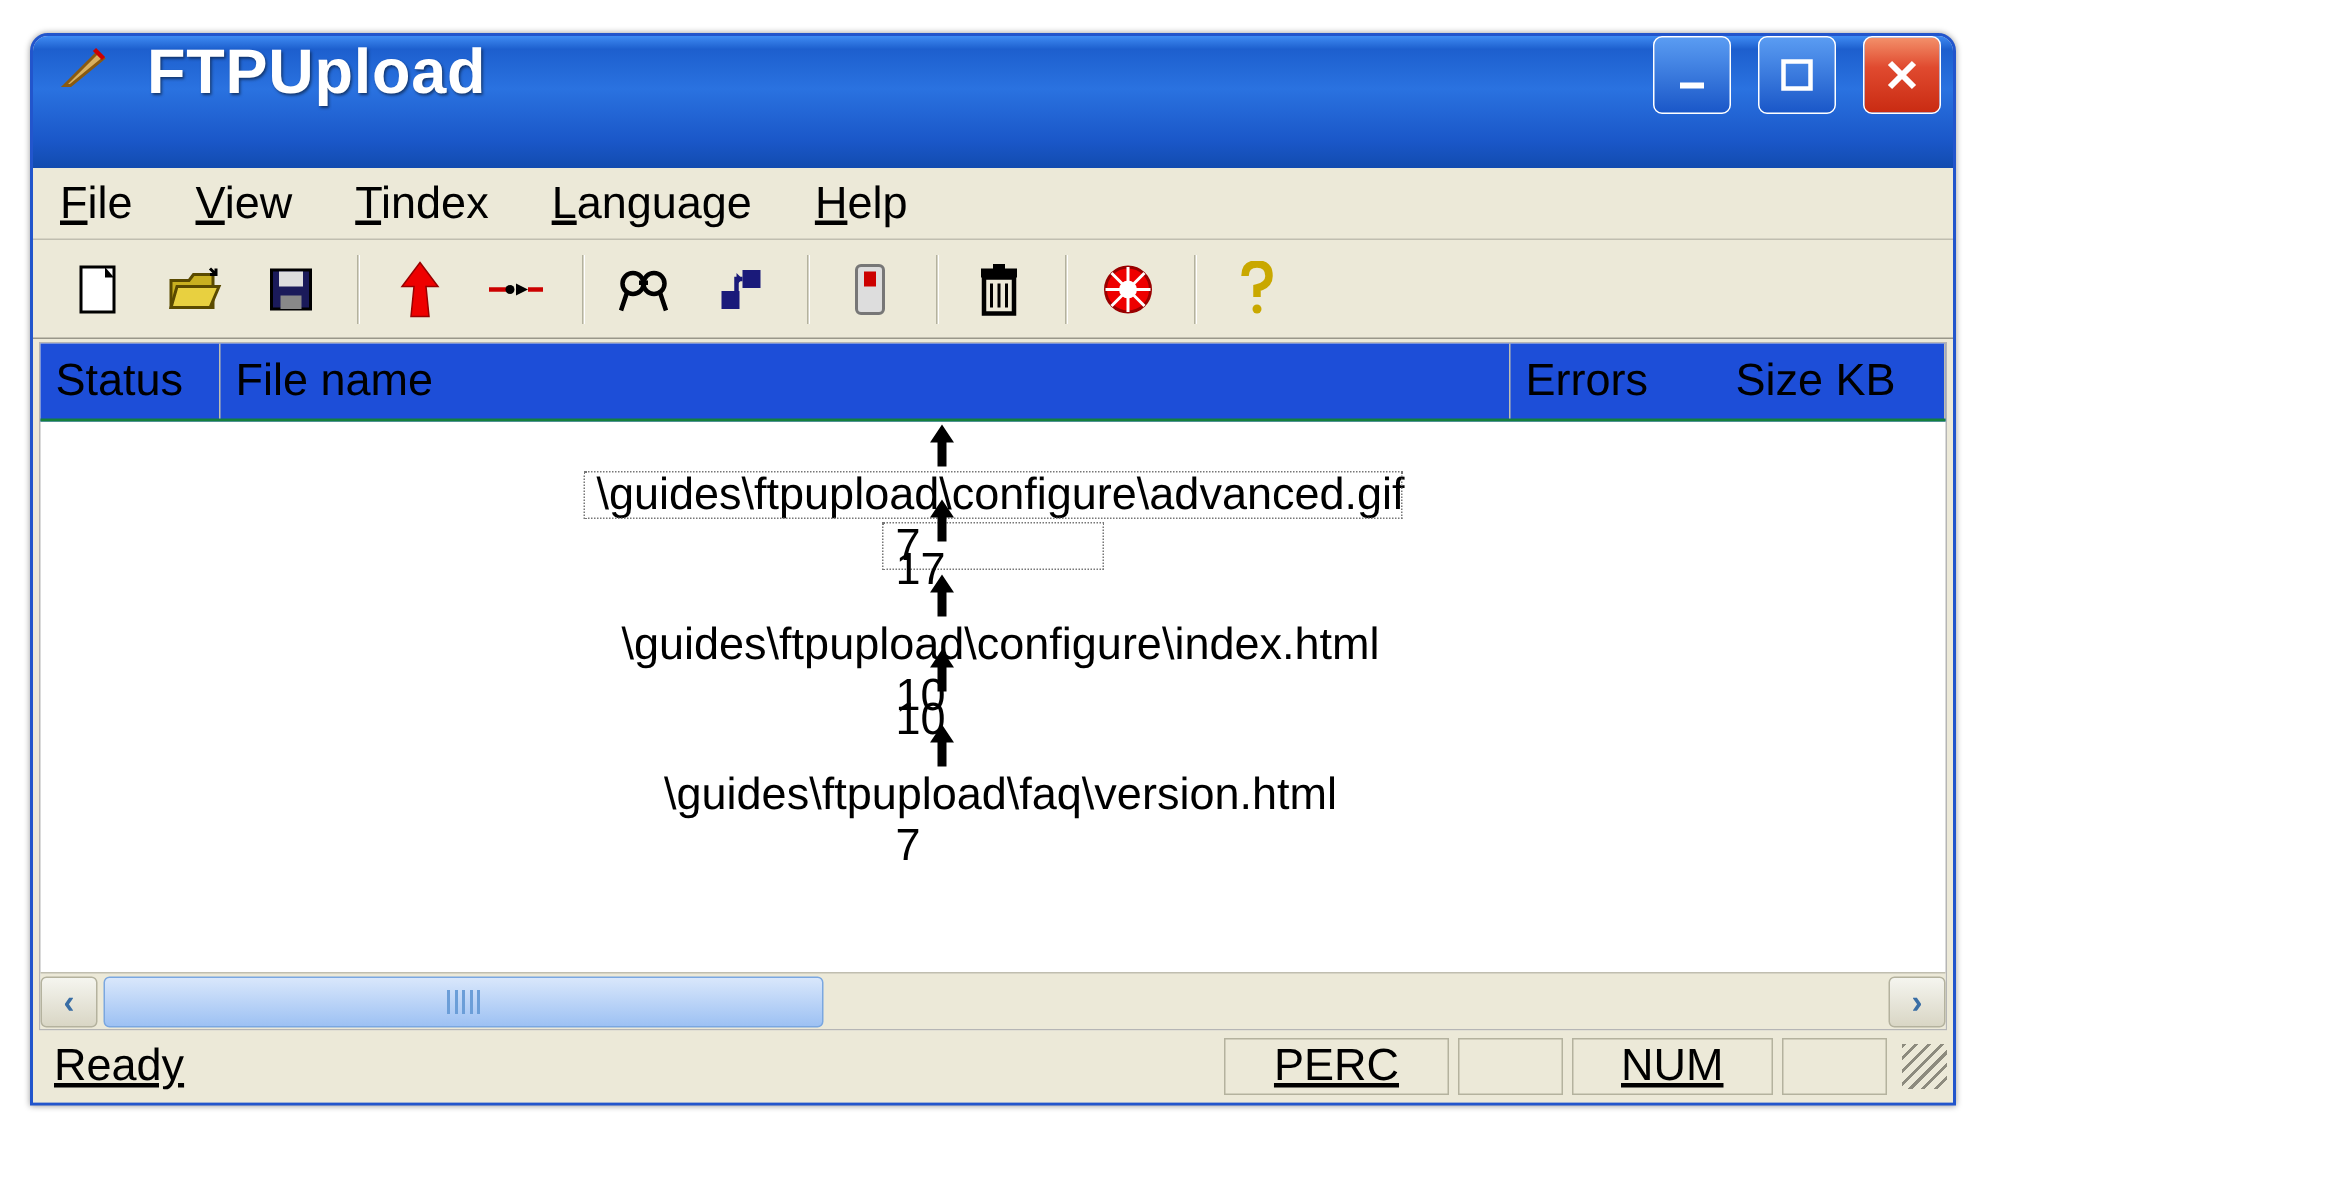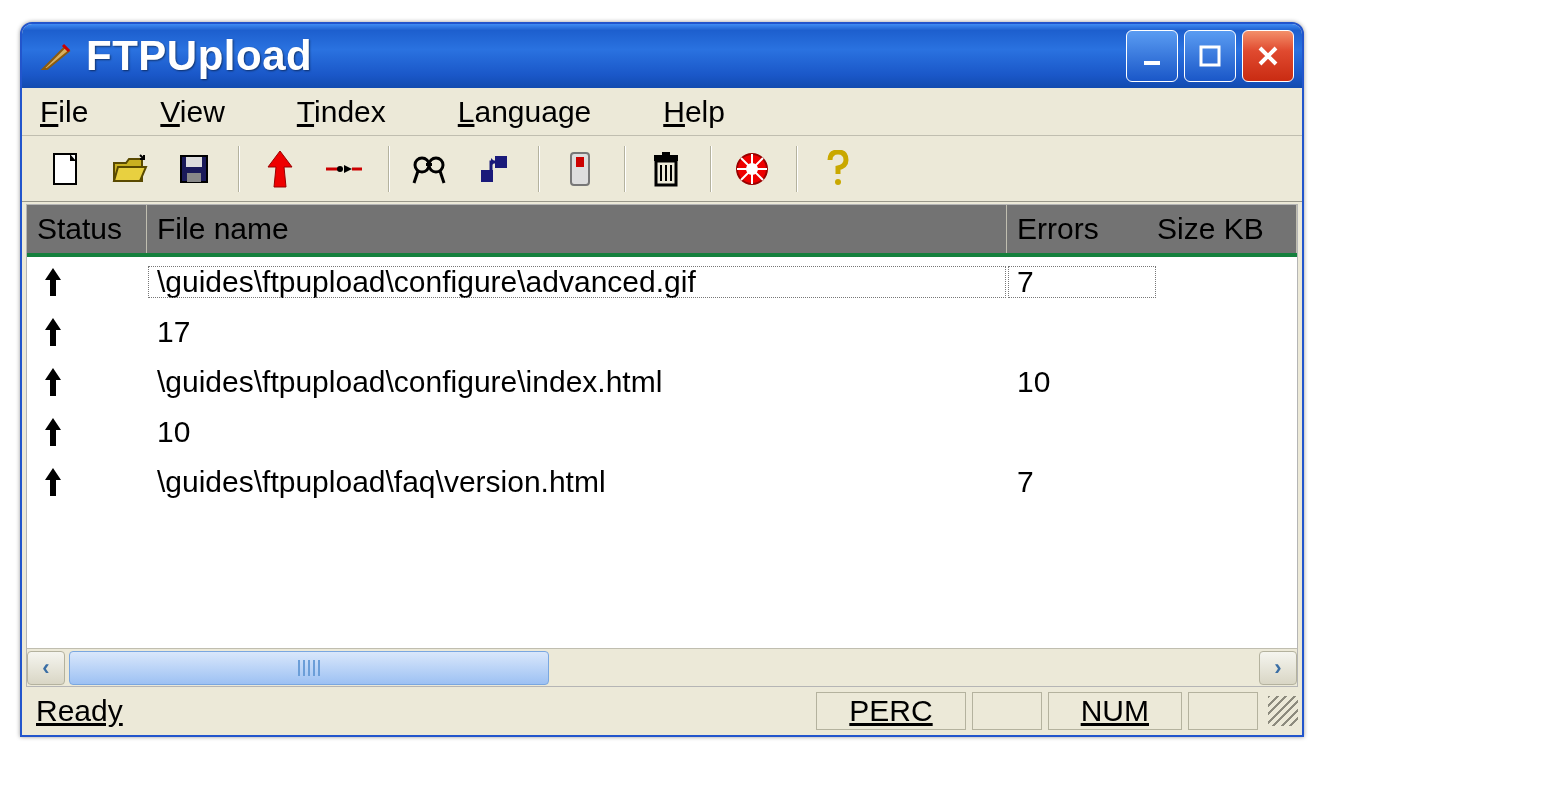--- a/index.html
+++ b/index.html
@@ -20,26 +20,27 @@
     border-top-left-radius: 12px;
     border-top-right-radius: 12px;
     background: #ece9d8;
     box-shadow: 0 0 4px rgba(0,0,0,.4);
     display: flex;
     flex-direction: column;
     overflow: hidden;
   }
   
   .titlebar {
-    height: 64px;
+    height: 88px;
     background: linear-gradient(to bottom,#3f8cf3 0%,#1d5fce 10%,#2a72e0 40%,#1a57c8 80%,#124baf 100%);
     display: flex;
-    align-items: center;
+    align-items: flex-start;
     padding: 0 8px 0 14px;
     color: #fff;
+    gap: 12px;
   }
   .titlebar .app-icon { width: 40px; height: 40px; margin-right: 10px; display:flex; align-items:center; justify-content:center; }
   .titlebar .title-text {
     font-family: "Trebuchet MS", Tahoma, Arial, sans-serif;
     font-size: 42px;
     font-weight: bold;
     letter-spacing: .5px;
     flex: 1;
     text-shadow: 1px 1px 2px rgba(0,0,0,.5);
   }
@@ -60,21 +61,20 @@
   
   .menubar {
     height: 48px;
     background: #ece9d8;
     border-bottom: 1px solid #c0beb0;
     display: flex;
     align-items: center;
     padding-left: 18px;
     font-size: 30px;
     color: #000;
-    gap: 30px;
   }
   .menubar .menu-item { margin-right: 42px; cursor: default; }
   .menubar .underline { text-decoration: underline; }
   
   .toolbar {
     height: 66px;
     background: #ece9d8;
     border-bottom: 1px solid #99978a;
     display: flex;
     align-items: center;
@@ -95,42 +95,43 @@
     flex: 1;
     display: flex;
     flex-direction: column;
     background: #fff;
     margin: 2px 4px 0 4px;
     border: 1px solid #b5b5b5;
   }
   .col-headers {
     display: flex;
     height: 52px;
-    background: #737373;
-    border-bottom: 4px solid #15803d;
+    background: #1d4ed8;
+    border-bottom: 2px solid #15803d;
     font-size: 30px;
     align-items: flex-start;
   }
   .col-headers .col {
     border-right: 1px solid #c0beb0;
     padding-left: 10px;
     height: 100%;
     display: flex;
     align-items: center;
   }
   .col.status { width: 120px; }
   .col.filename { flex: 1; }
   .col.size { width: 150px; }
   .col.errors { width: 140px; border-right: none; }
   .rows { flex: 1; overflow: hidden; }
   .row {
     display: flex;
     height: 50px;
     font-size: 30px;
     align-items: center;
+    flex-direction: column;
   }
   .row .cell { padding-left: 10px; }
   .row .cell.status { width: 120px; display:flex; align-items:center; padding-left:14px; }
   .row .cell.filename { flex: 1; }
   .row .cell.size { width: 150px; }
   .row .cell.errors { width: 140px; }
   .row.selected .cell.filename,
   .row.selected .cell.size,
   .row.selected .cell.errors {
     outline: 1px dotted #777;

